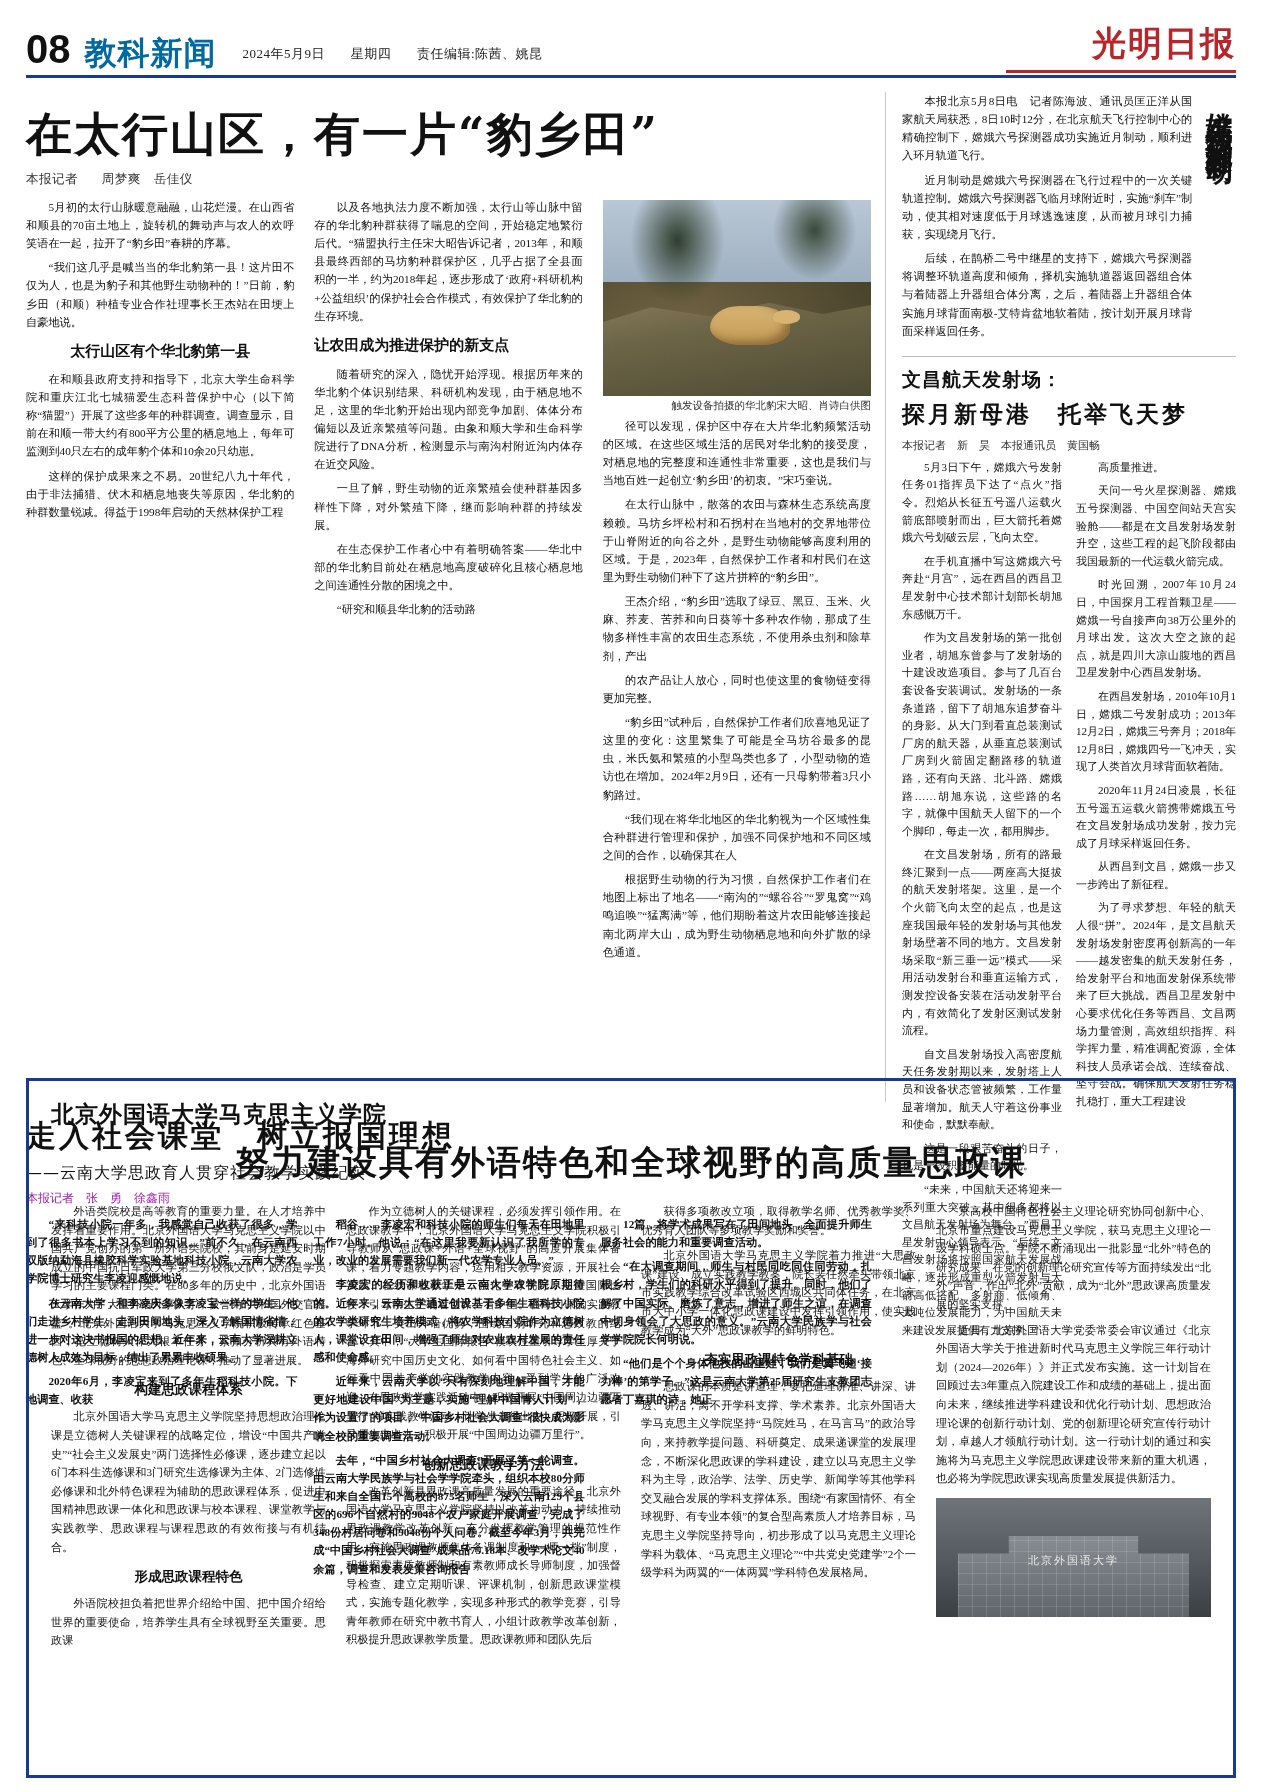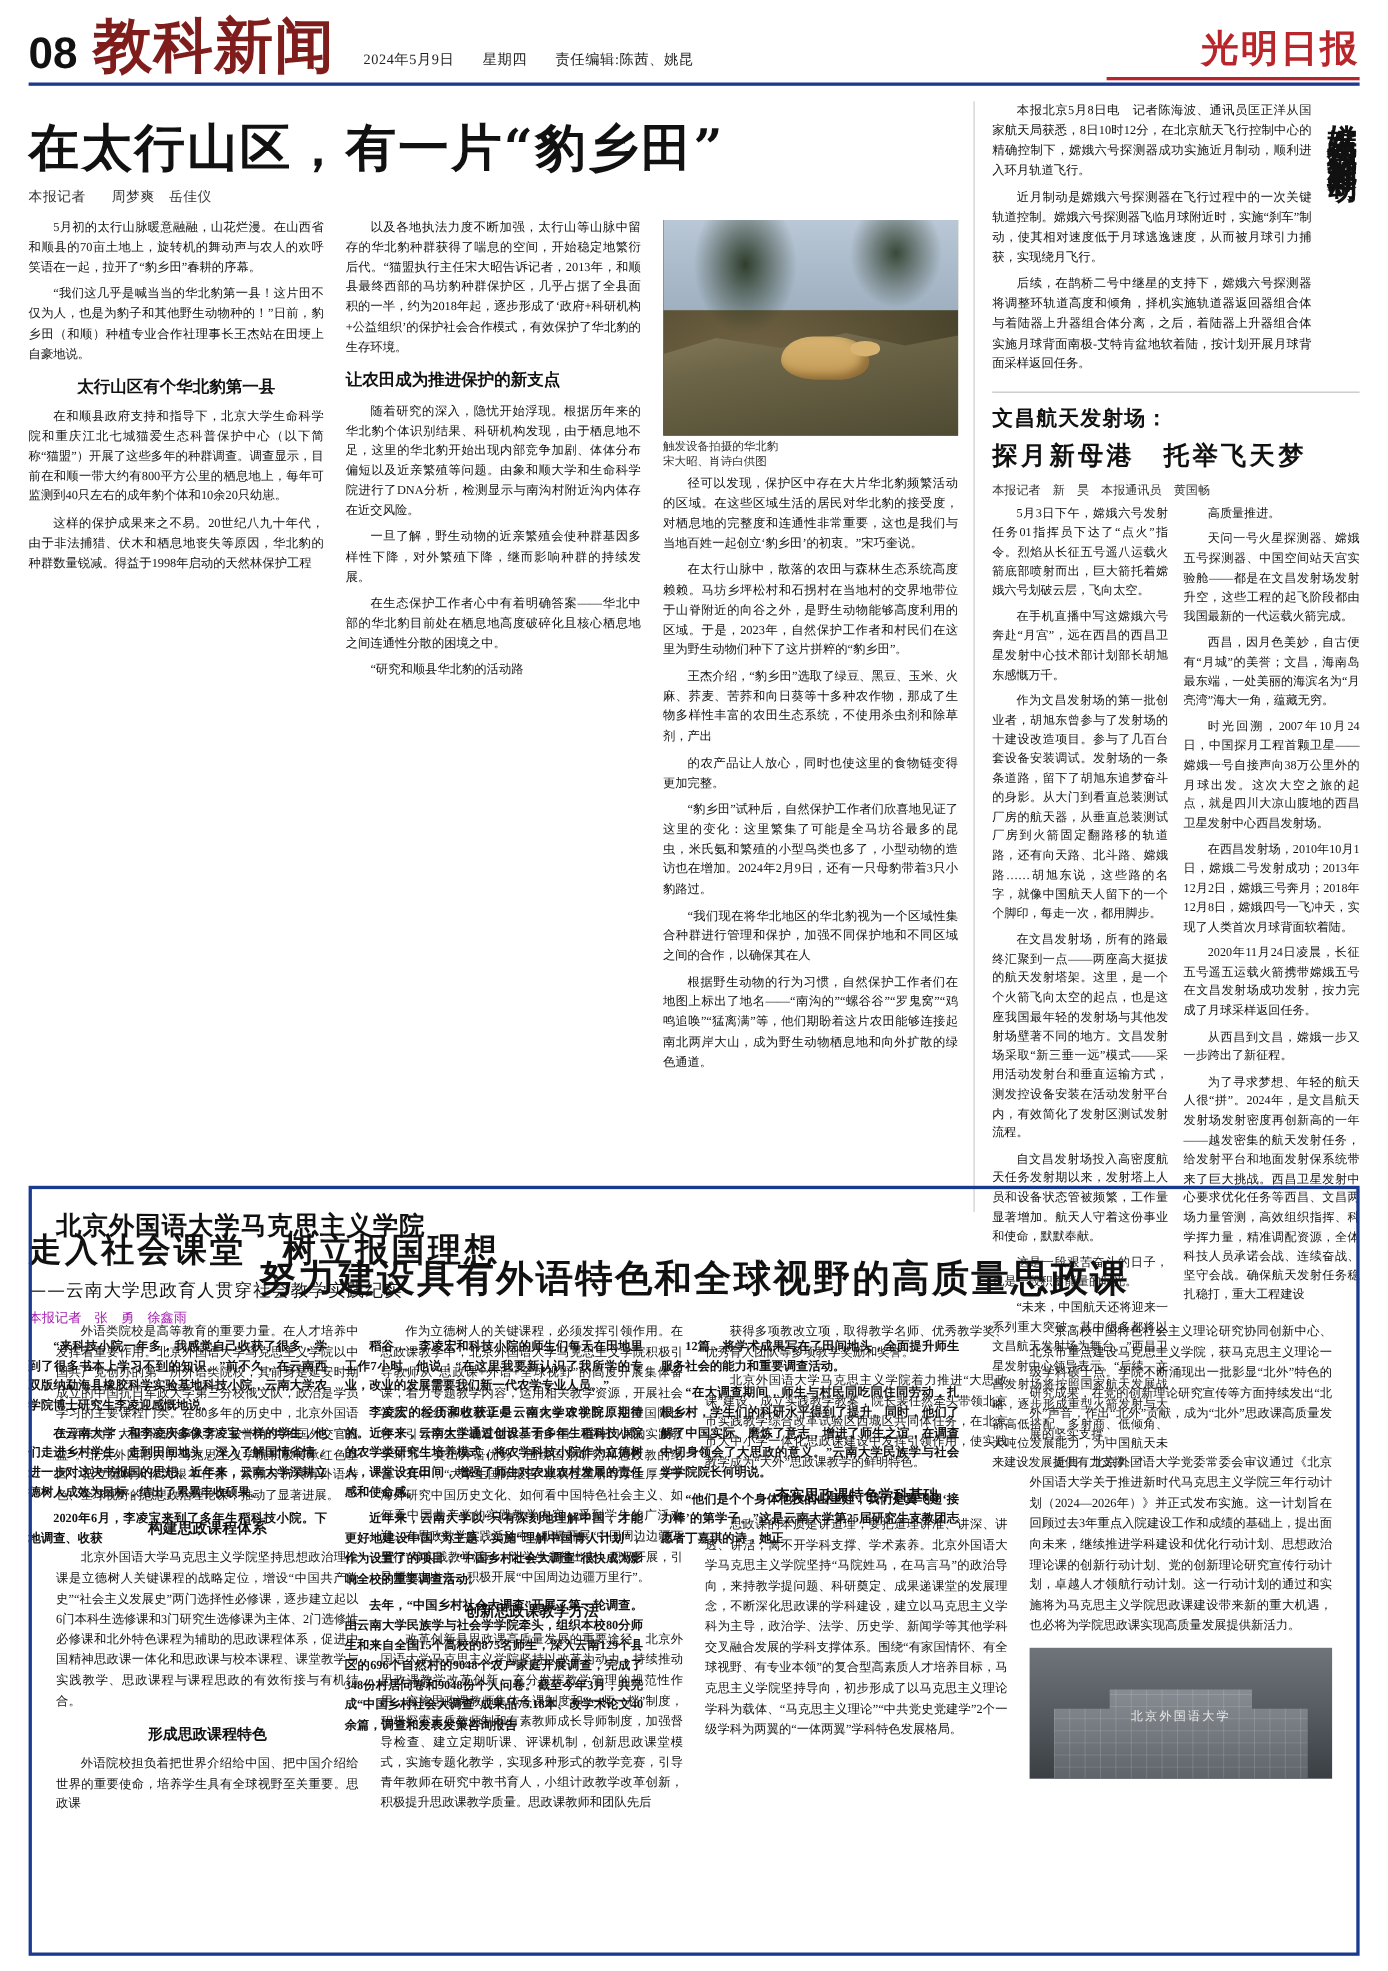--- a/index.html
+++ b/index.html
@@ -10,21 +10,21 @@
     font-family:"Liberation Serif", serif;
     color:#111;
     position:relative;
     overflow:hidden;
   }
   .page { width:1262px; height:1792px; position:relative; padding:0 26px; }
 
   
   .masthead { position:relative; height:78px; border-bottom:3px solid #1a3a8f; display:flex; align-items:flex-end; padding-bottom:6px; }
   .page-no { font-family:"Liberation Sans", sans-serif; font-size:40px; font-weight:bold; color:#111; line-height:1; margin-right:14px; }
-  .section-title { font-family:"DejaVu Sans", sans-serif; font-weight:bold; font-size:54px; color:#7f1d1d; letter-spacing:1px; line-height:1; }
+  .section-title { font-family:"DejaVu Sans", sans-serif; font-weight:bold; font-size:32px; color:#0369a1; letter-spacing:1px; line-height:1; }
   .masthead-meta { font-size:13px; color:#222; margin-left:26px; margin-bottom:6px; letter-spacing:0.5px; }
   .masthead-meta span { margin-right:22px; }
   .brand { position:absolute; right:0; bottom:8px; font-family:"DejaVu Serif", serif; font-weight:bold; font-size:34px; color:#b8252b; letter-spacing:2px; }
   .brand-underline { position:absolute; right:0; bottom:2px; width:230px; height:3px; background:#b8252b; }
 
   
   .top-area { display:flex; margin-top:14px; height:1010px; }
   .left-block { width:860px; padding-right:14px; border-right:1px solid #c9c9c9; }
   .right-block { width:350px; padding-left:16px; }
 
@@ -88,21 +88,21 @@
       background:linear-gradient(170deg,#8d8361 0%, #6d6547 40%, #4e4a33 100%);
       clip-path:polygon(0 35%, 18% 22%, 40% 30%, 62% 18%, 82% 28%, 100% 20%, 100% 100%, 0 100%);
   }
   .photo .leopard { position:absolute; bottom:26%; left:40%; width:30%; height:20%;
       background:linear-gradient(180deg,#d8b472,#c39a56);
       border-radius:40% 46% 38% 44%/60% 55% 45% 50%;
       box-shadow:inset -6px -4px 8px rgba(90,60,20,0.5);
   }
   .photo .leopard::after{ content:""; position:absolute; right:-12%; top:12%; width:34%; height:34%;
       background:#d8b472; border-radius:50%;}
-  .cap-row { display:flex; justify-content:flex-end; font-size:10.5px; color:#333; margin-top:3px;flex-direction:column; }
+  .cap-row { display:flex; justify-content:flex-end; font-size:10.5px; color:#333; margin-top:3px; }
 
   
   .vtitle-wrap { display:flex; justify-content:flex-end; margin-bottom:8px; }
   .vtitle {
     writing-mode:vertical-rl;
     font-family:"DejaVu Sans", serif;
     font-weight:bold;
     font-size:27px;
     letter-spacing:4px;
     line-height:1.25;
@@ -245,21 +245,20 @@
           <p>在手机直播中写这嫦娥六号奔赴“月宫”，远在西昌的西昌卫星发射中心技术部计划部长胡旭东感慨万千。</p>
           <p>作为文昌发射场的第一批创业者，胡旭东曾参与了发射场的十建设改造项目。参与了几百台套设备安装调试。发射场的一条条道路，留下了胡旭东追梦奋斗的身影。从大门到看直总装测试厂房的航天器，从垂直总装测试厂房到火箭固定翻路移的轨道路，还有向天路、北斗路、嫦娥路……胡旭东说，这些路的名字，就像中国航天人留下的一个个脚印，每走一次，都用脚步。</p>
           <p>在文昌发射场，所有的路最终汇聚到一点——两座高大挺拔的航天发射塔架。这里，是一个个火箭飞向太空的起点，也是这座我国最年轻的发射场与其他发射场壁著不同的地方。文昌发射场采取“新三垂一远”模式——采用活动发射台和垂直运输方式，测发控设备安装在活动发射平台内，有效简化了发射区测试发射流程。</p>
           <p>自文昌发射场投入高密度航天任务发射期以来，发射塔上人员和设备状态管被频繁，工作量显著增加。航天人守着这份事业和使命，默默奉献。</p>
           <p>这是一段艰苦奋斗的日子，也是一段积蓄能量的时光。</p>
           <p>“未来，中国航天还将迎来一系列重大突破，其中很多都将以文昌航天发射场为舞台。”西昌卫星发射中心领导表示。“后续，文昌发射场将按照国家航天发展战略，逐步形成重型火箭发射与大箭高低搭配、多射商、低倾角、大吨位发展能力，为中国航天未来建设发展提供有力支撑。”</p>
         </div>
         <div class="r-col">
           <p>高质量推进。</p>
           <p>天问一号火星探测器、嫦娥五号探测器、中国空间站天宫实验舱——都是在文昌发射场发射升空，这些工程的起飞阶段都由我国最新的一代运载火箭完成。</p>
-          <p>西昌，因月色美妙，自古便有“月城”的美誉；文昌，海南岛最东端，一处美丽的海滨名为“月亮湾”海大一角，蕴藏无穷。</p>
           <p>时光回溯，2007年10月24日，中国探月工程首颗卫星——嫦娥一号自接声向38万公里外的月球出发。这次大空之旅的起点，就是四川大凉山腹地的西昌卫星发射中心西昌发射场。</p>
           <p>在西昌发射场，2010年10月1日，嫦娥二号发射成功；2013年12月2日，嫦娥三号奔月；2018年12月8日，嫦娥四号一飞冲天，实现了人类首次月球背面软着陆。</p>
           <p>2020年11月24日凌晨，长征五号遥五运载火箭携带嫦娥五号在文昌发射场成功发射，按力完成了月球采样返回任务。</p>
           <p>从西昌到文昌，嫦娥一步又一步跨出了新征程。</p>
           <p>为了寻求梦想、年轻的航天人很“拼”。2024年，是文昌航天发射场发射密度再创新高的一年——越发密集的航天发射任务，给发射平台和地面发射保系统带来了巨大挑战。西昌卫星发射中心要求优化任务等西昌、文昌两场力量管测，高效组织指挥、科学挥力量，精准调配资源，全体科技人员承诺会战、连续奋战、坚守会战。确保航天发射任务稳扎稳打，重大工程建设</p>
         </div>
       </div>
     </div>
   </div>
 

